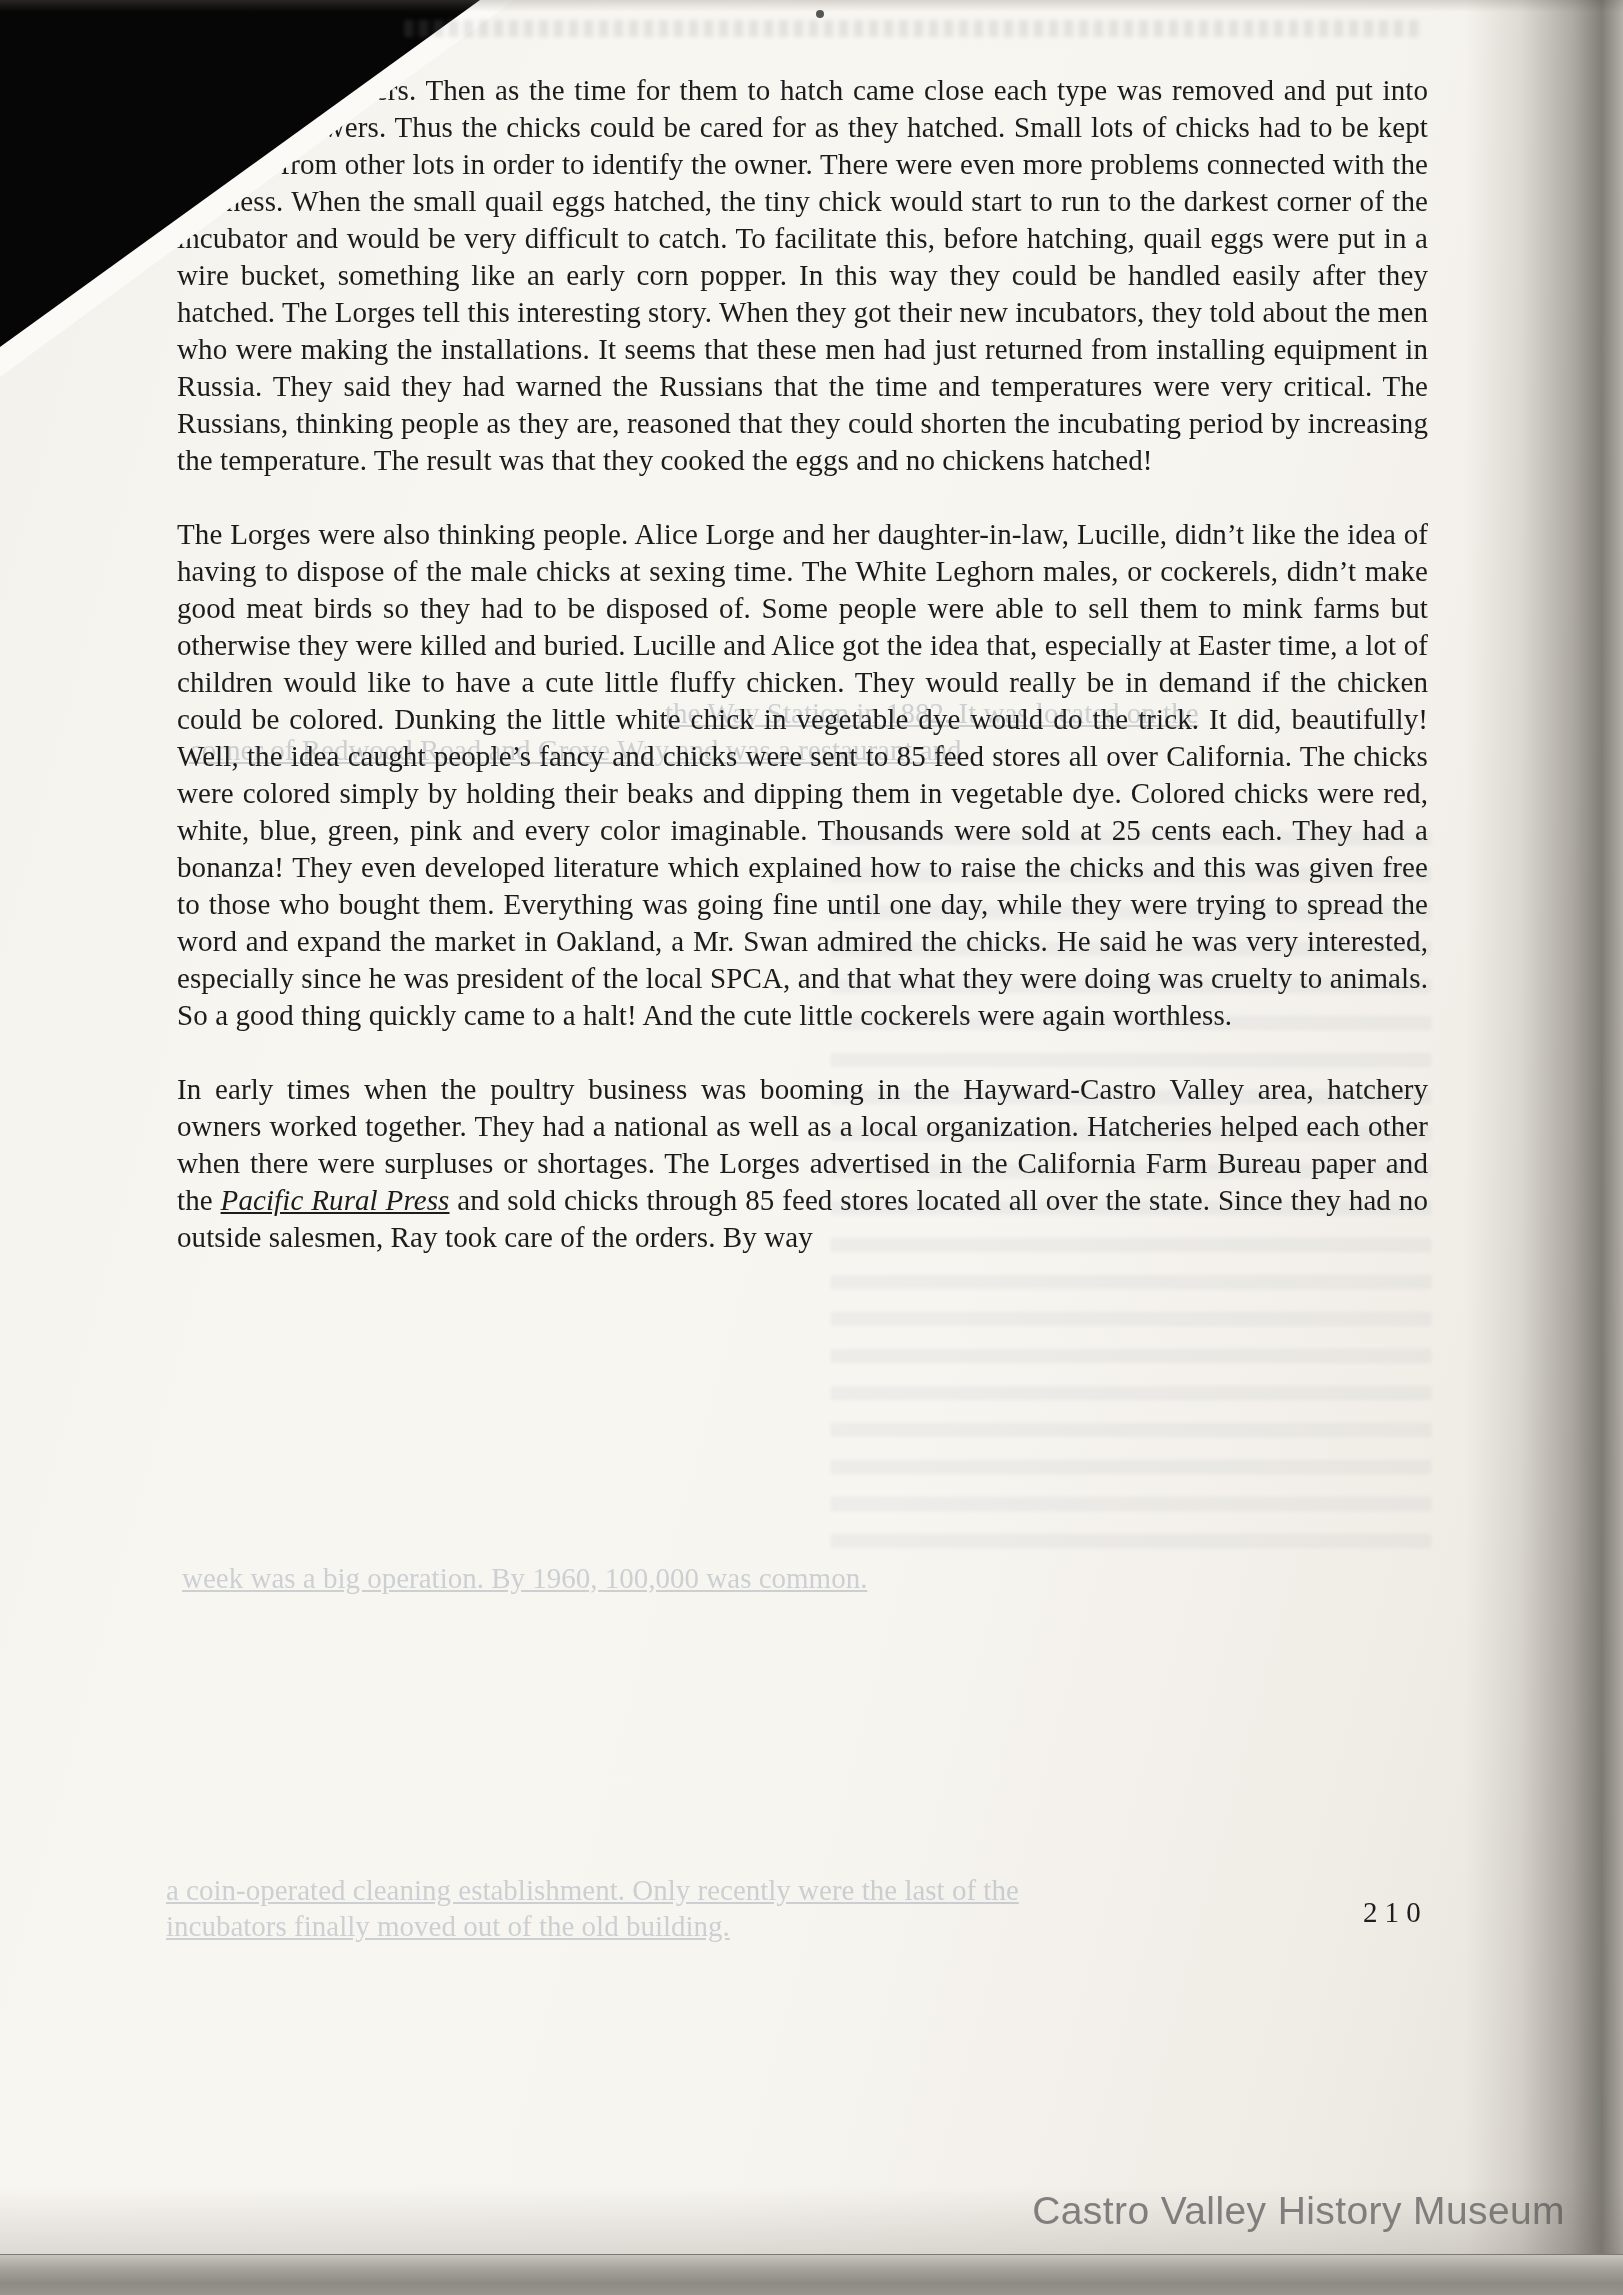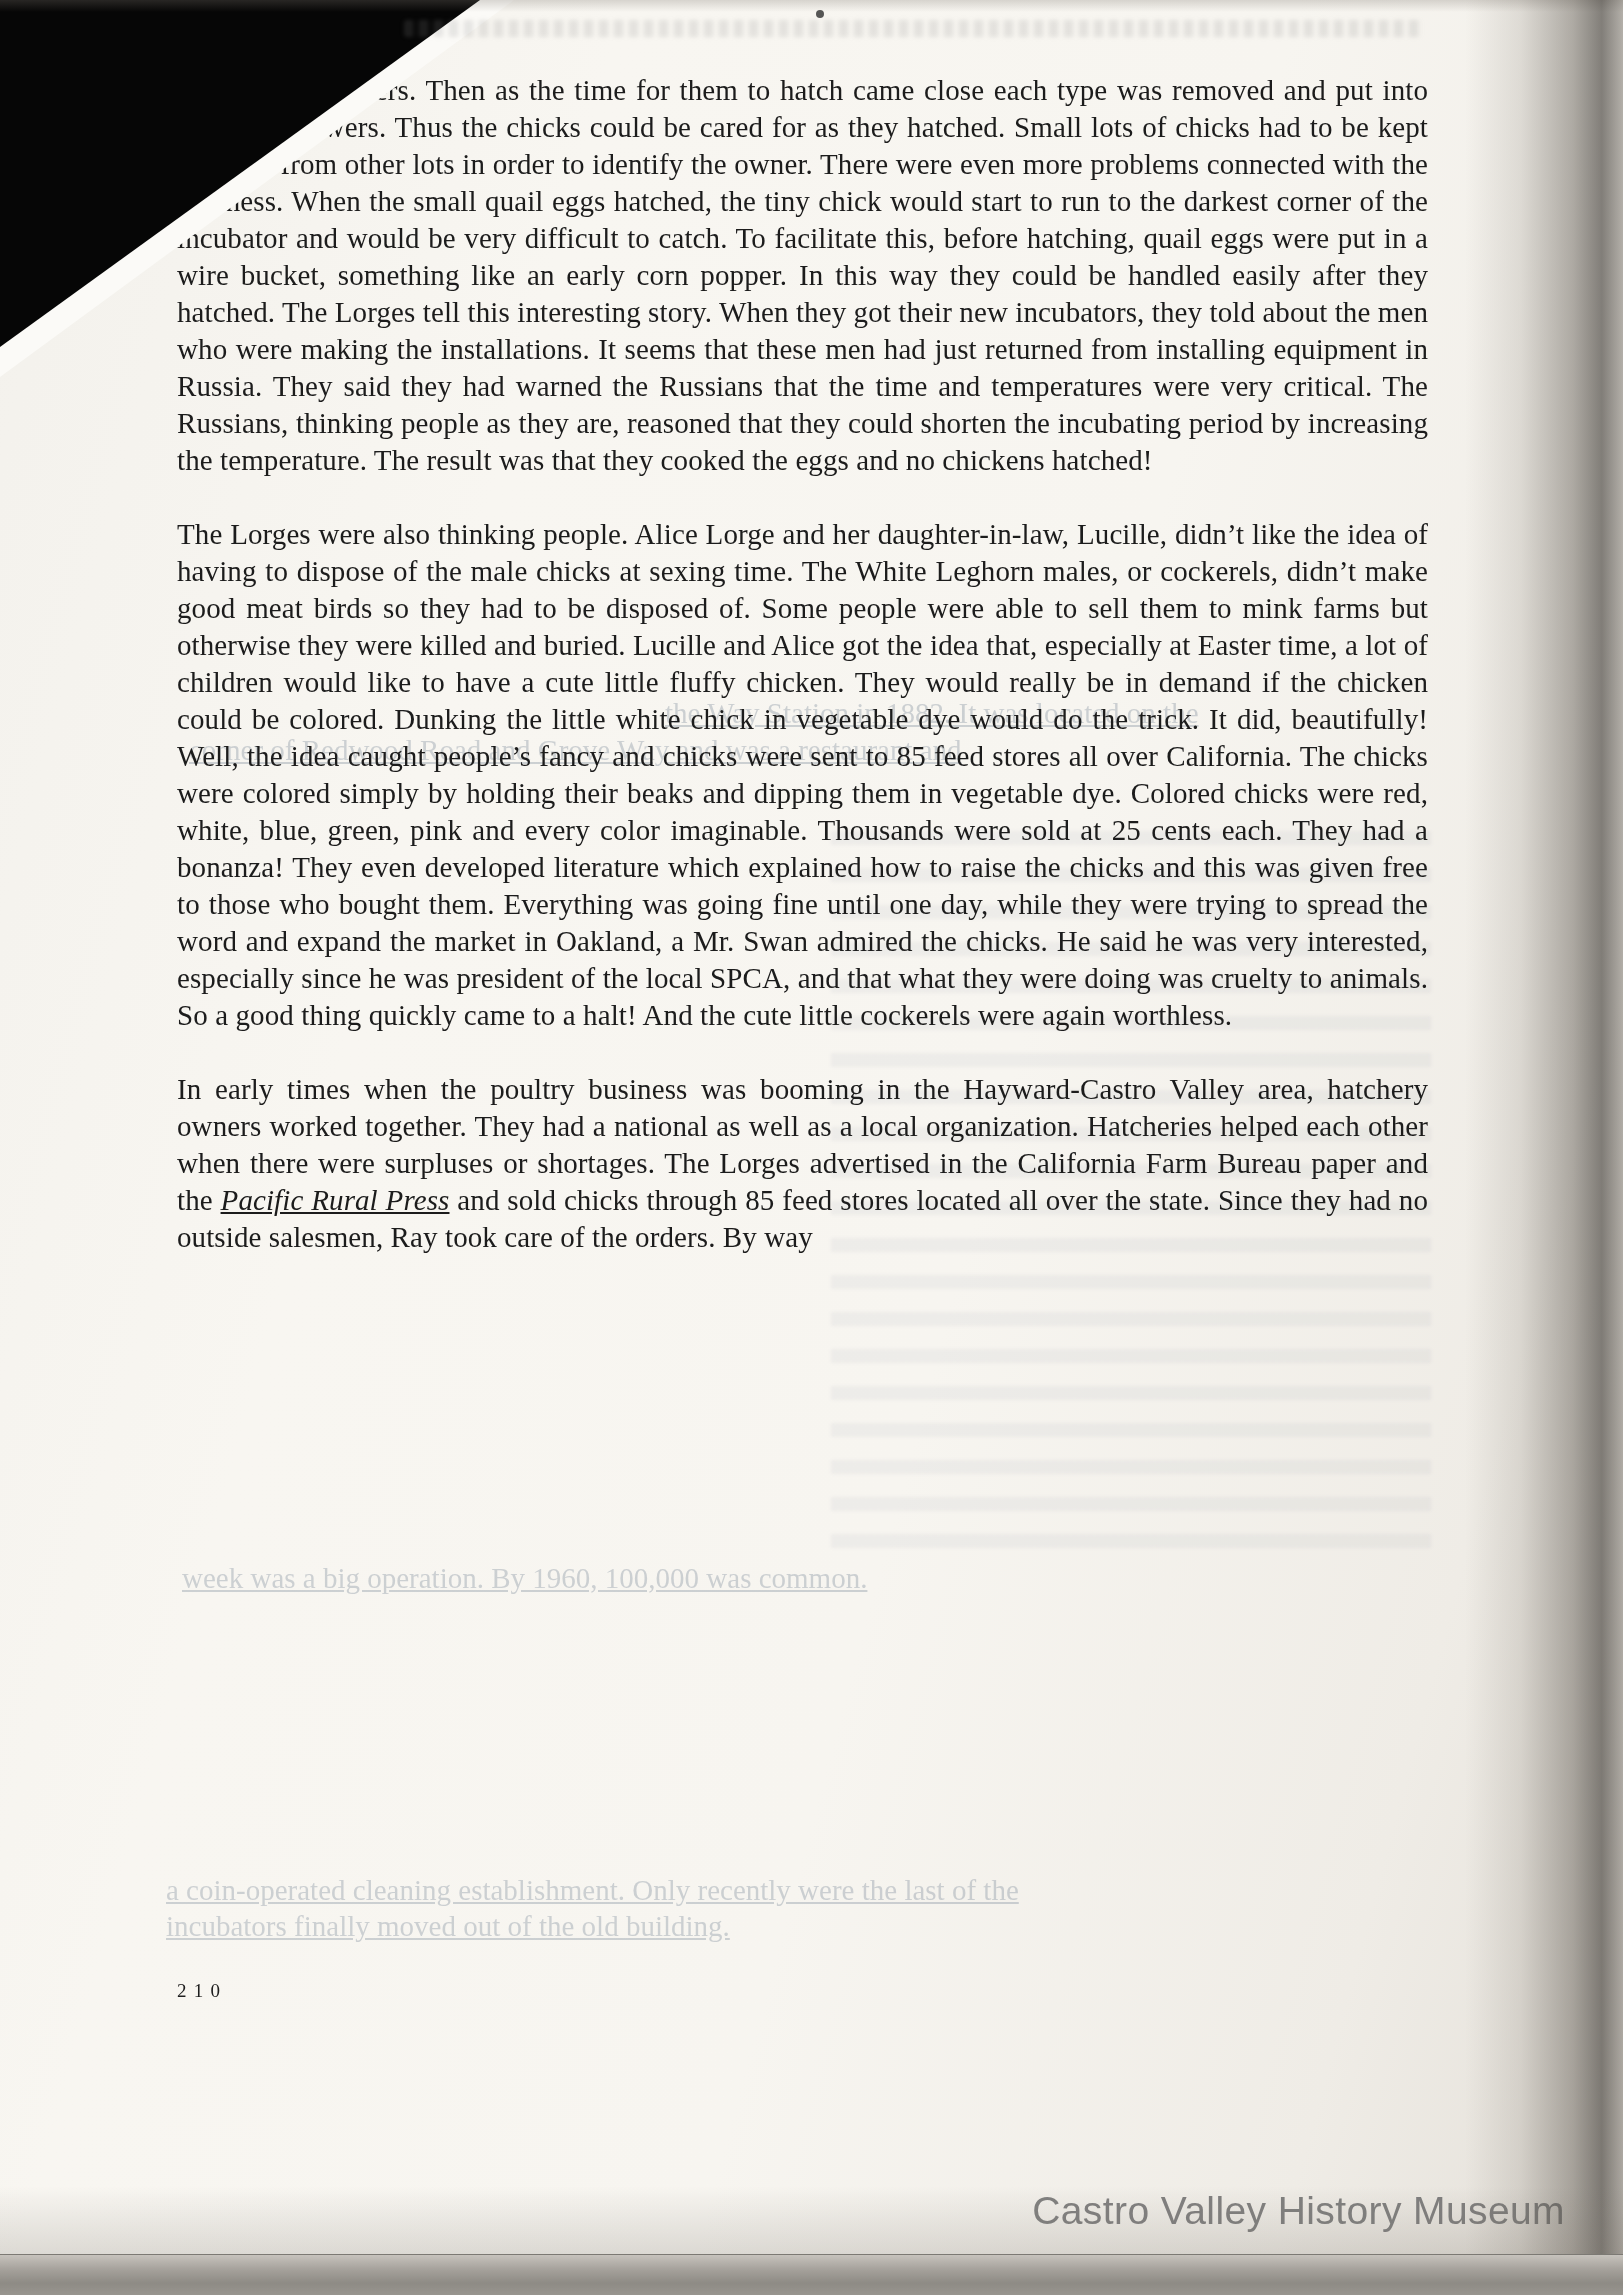--- a/index.html
+++ b/index.html
@@ -31,25 +31,25 @@
     letter-spacing: 0.1px;
   }
   .text-block p { margin: 0 0 37px 0; }
   .b { font-weight: normal; }
   .i { font-style: italic; text-decoration: underline; }
 
   
   .page-number {
     position: absolute;
     left: 177px;
-    top: 1980px;
+    top: 1896px;
     width: 1251px;
-    text-align: left;
+    text-align: right;
     color: #1e1e1e;
-    font-size: 19px;
+    font-size: 29px;
     letter-spacing: 7.2px;
   }
 
   
   .watermark {
     position: absolute;
     right: 59px;
     top: 2189px;
     color: rgba(112, 112, 112, 0.88);
     font-family: "Liberation Sans", sans-serif;

